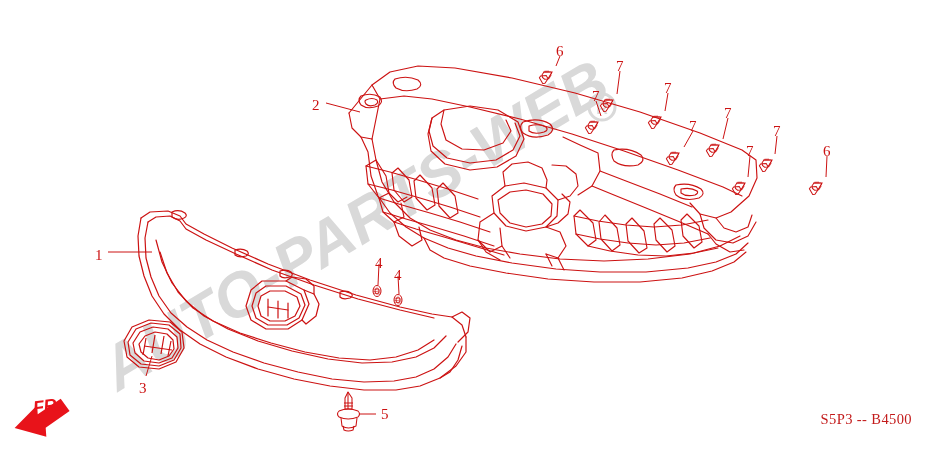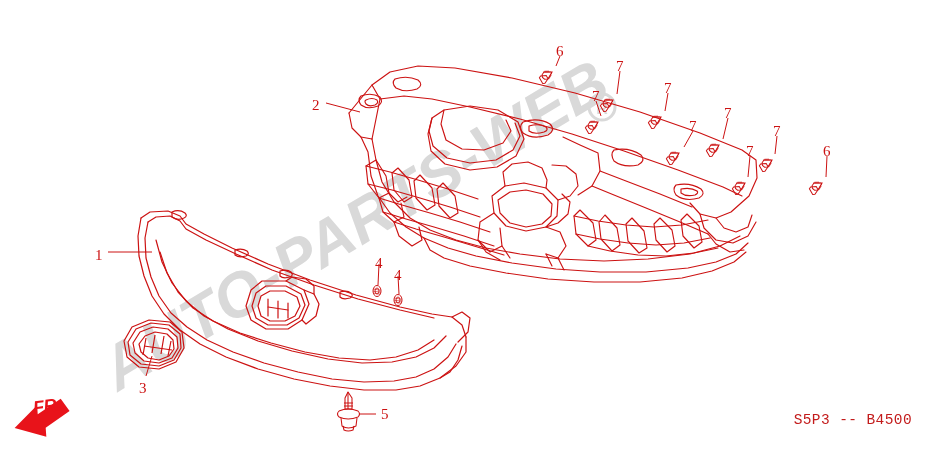--- a/index.html
+++ b/index.html
@@ -28,21 +28,21 @@
     font-weight: 400;
     line-height: 1;
     letter-spacing: 0;
     user-select: none;
   }
   #partcode {
     position: absolute;
     right: 18px;
     bottom: 36px;
     color: #c31b1b;
-    font-family: Liberation Mono, monospace;
+    font-family: Liberation Serif, serif;
     font-size: 14.5px;
     letter-spacing: 0.4px;
     white-space: nowrap;
   }
   #fr-label {
     position: absolute;
     left: 33px;
     top: 396px;
     color: #e8131a;
     font-family: "Liberation Sans", sans-serif;

